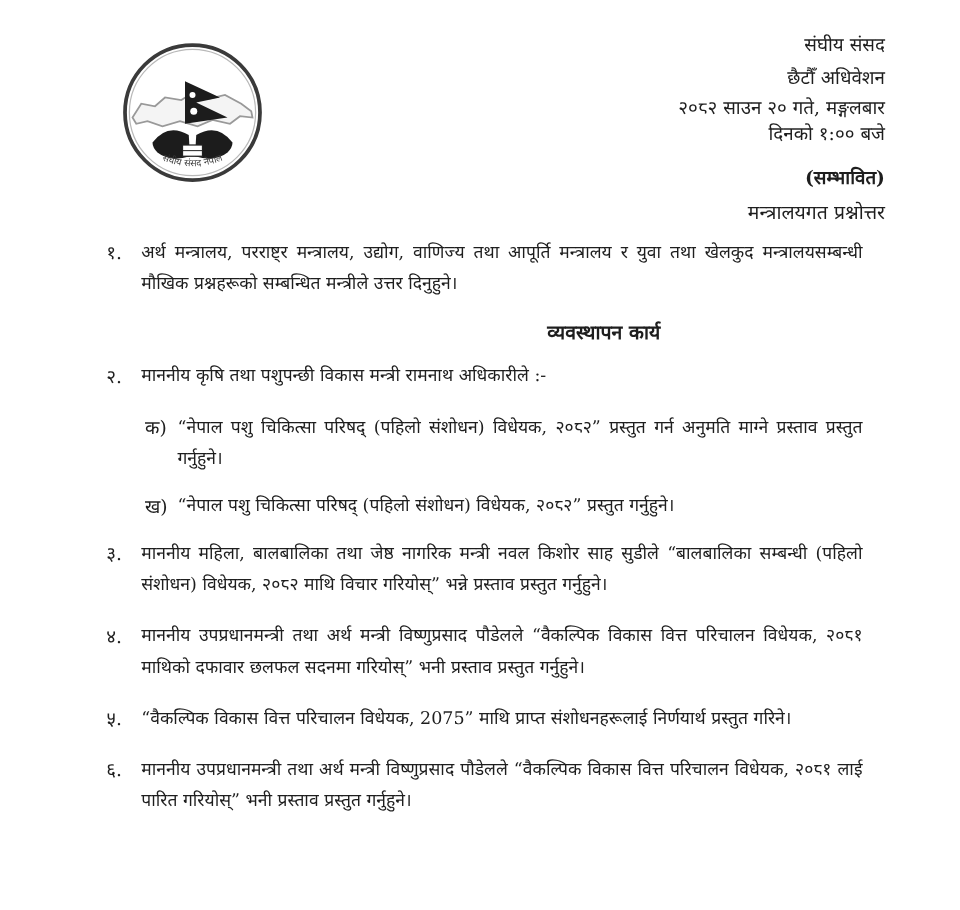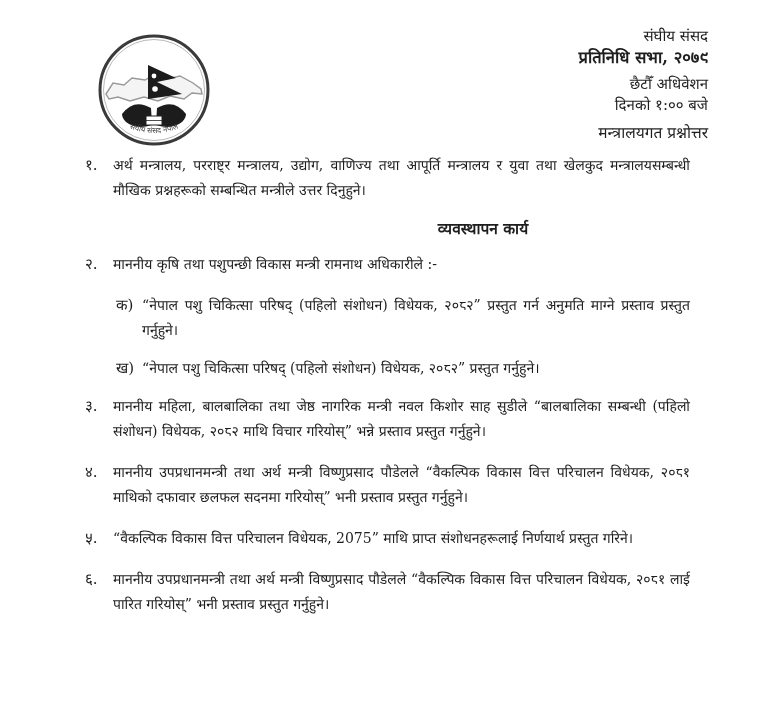--- a/index.html
+++ b/index.html
@@ -113,23 +113,24 @@
         <path id="capPath" d="M18,88 Q58,114 98,88" fill="none"></path>
       </defs>
       <text font-size="7.5" fill="#3a3a3a" font-family="DejaVu Serif, Liberation Serif, serif">
         <textPath href="#capPath" startOffset="50%" text-anchor="middle">संघीय संसद नेपाल</textPath>
       </text>
     </svg>
   </div>
 
   <div class="center-col">
     <div class="h-line">संघीय संसद</div>
-    <div class="h-line h-bold fs16">प्रतिनिधि सभा, २०७९</div>
     <div class="h-line mt5">छैटौँ अधिवेशन</div>
+    <div class="h-line mt3">२०८२ साउन २० गते, मङ्गलबार</div>
     <div class="h-line mt1">दिनको १:०० बजे</div>
+    <div class="h-line h-bold tentative">(सम्भावित)</div>
     <div class="sec-title">मन्त्रालयगत प्रश्नोत्तर</div>
   </div>
 
   <div class="content">
 
     <div class="item">
       <div class="num">१.</div>
       <div class="txt">अर्थ मन्त्रालय, परराष्ट्र मन्त्रालय, उद्योग, वाणिज्य तथा आपूर्ति मन्त्रालय र युवा तथा खेलकुद मन्त्रालयसम्बन्धी मौखिक प्रश्नहरूको सम्बन्धित मन्त्रीले उत्तर दिनुहुने।</div>
     </div>
 

